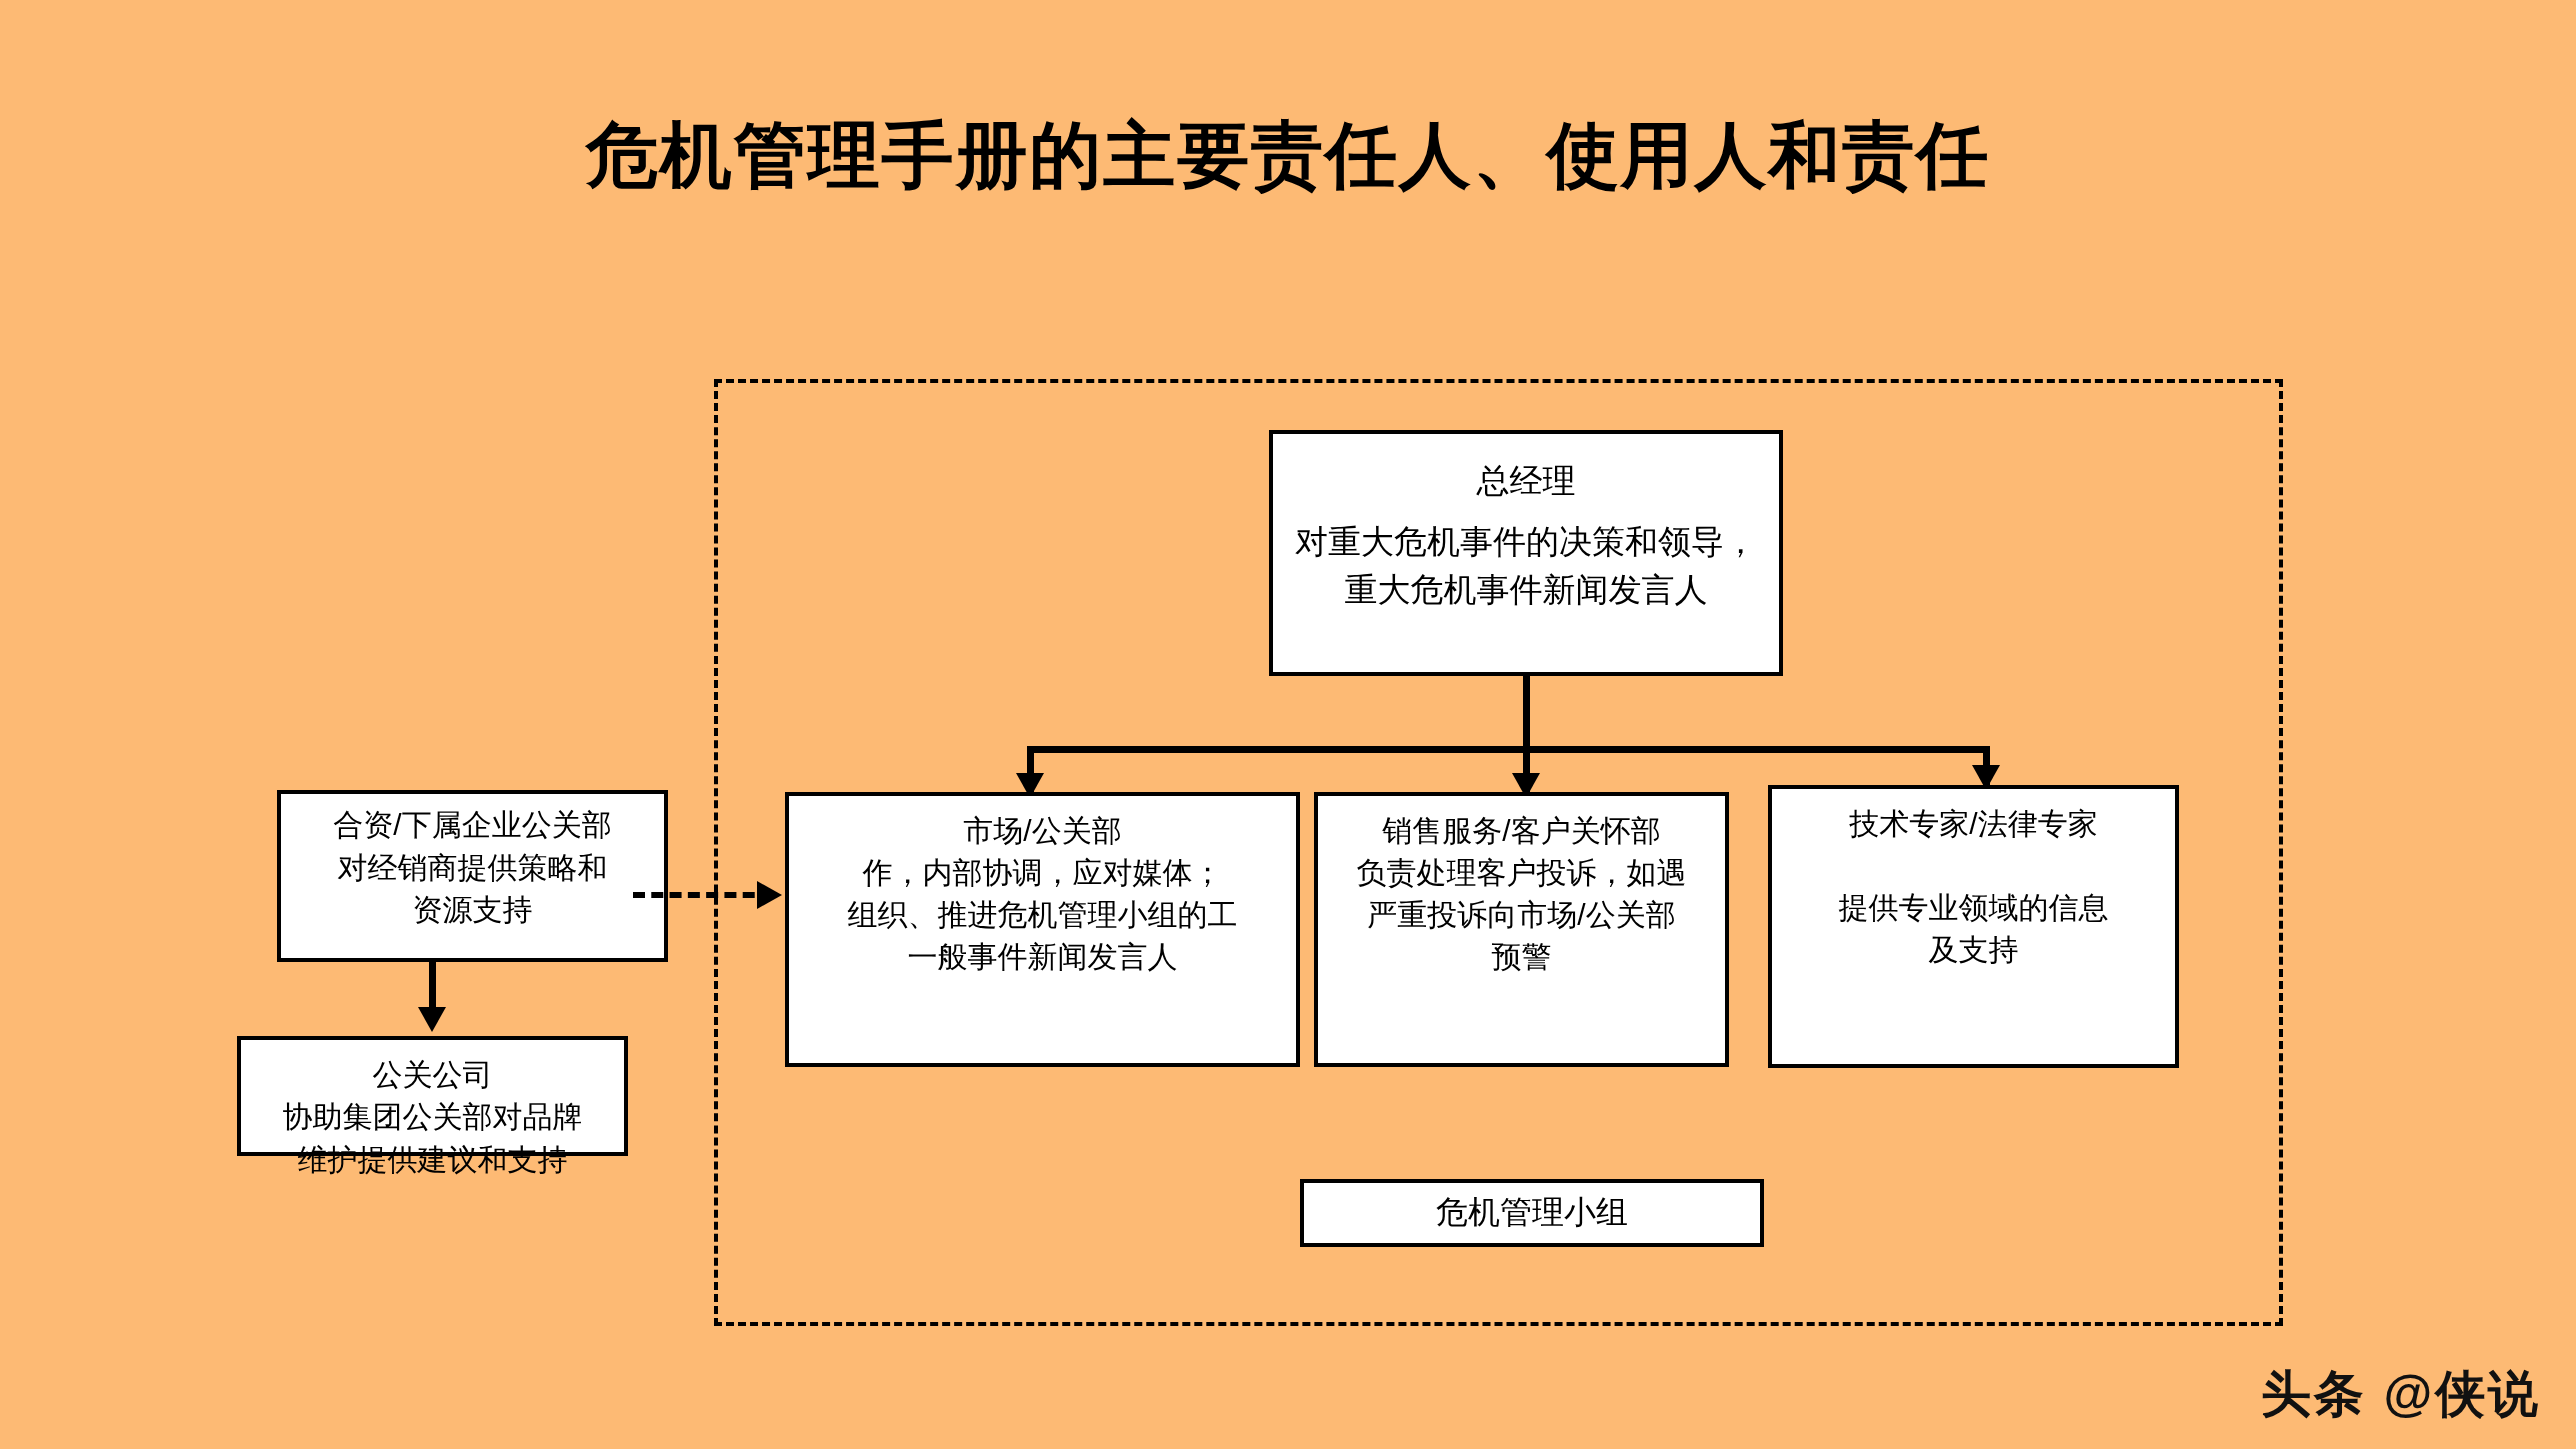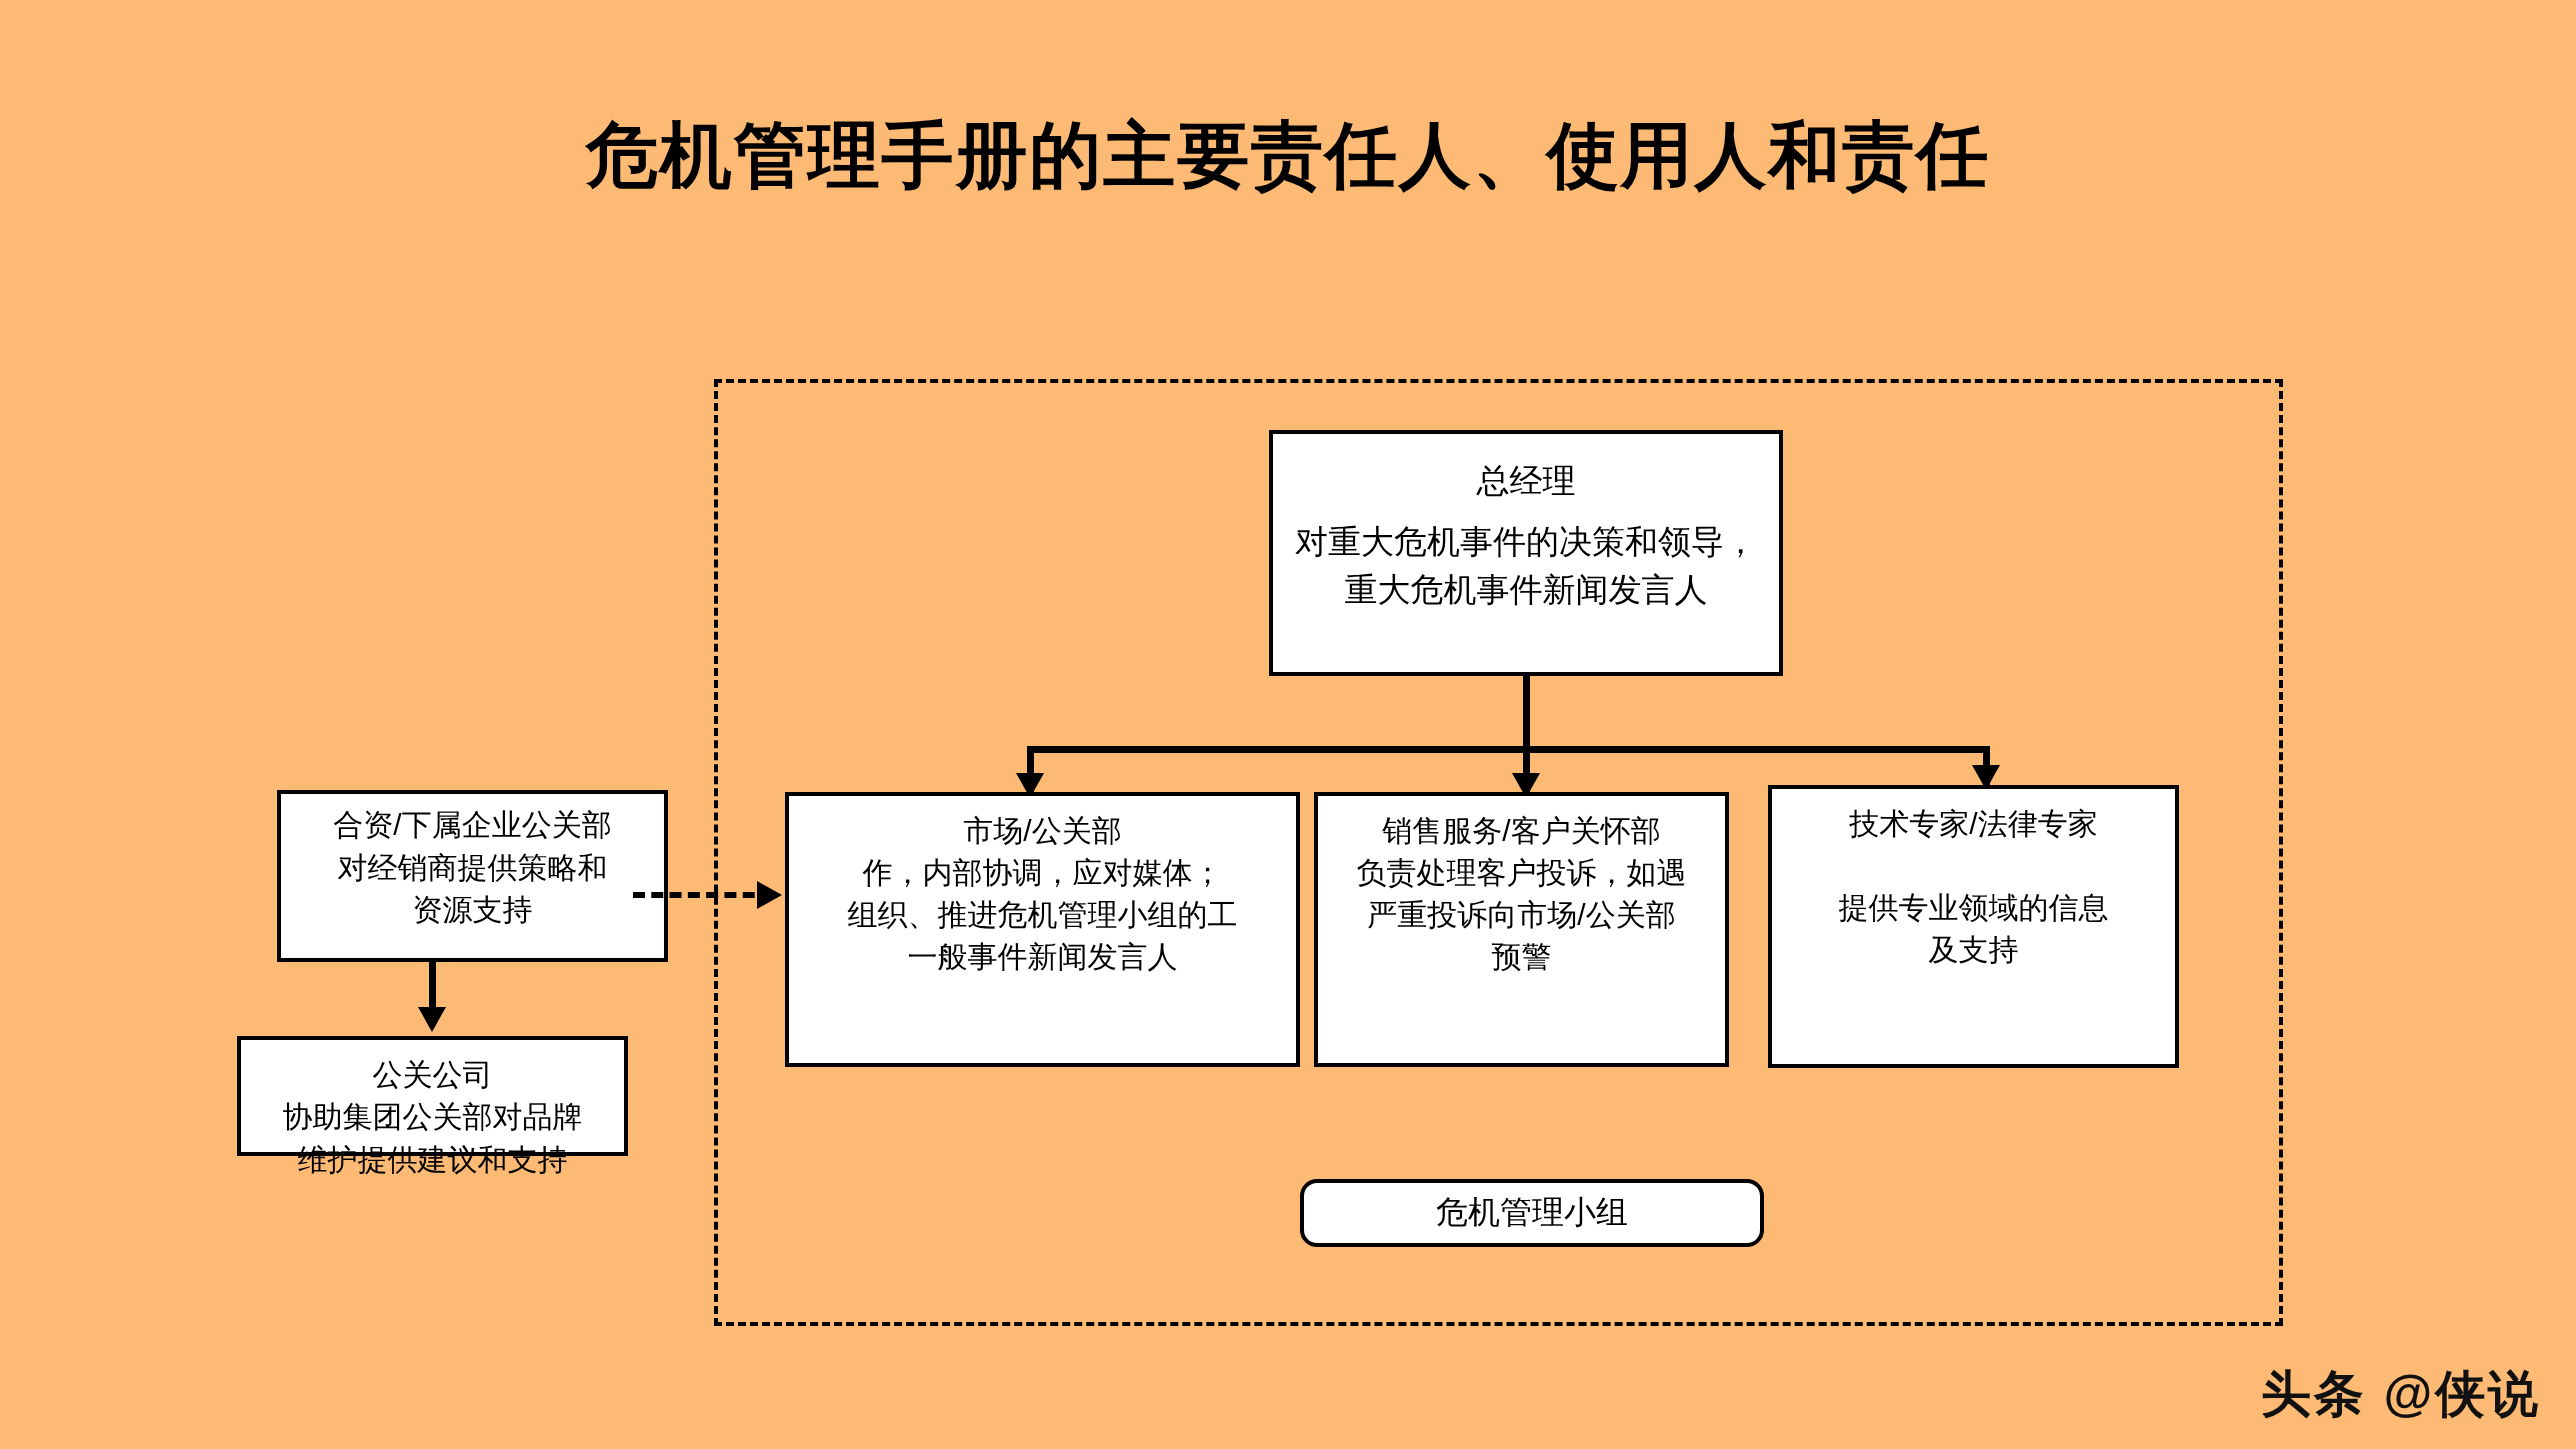--- a/index.html
+++ b/index.html
@@ -108,21 +108,20 @@
     padding-top: 13.5px;
     font-size: 30px;
     line-height: 1.40;
   }
 
   #box-team-label {
     left: 1300px; top: 1179px; width: 464px; height: 68px;
     justify-content: center;
     font-size: 32px;
     line-height: 1.1;
-    border-radius: 17px;
   }
 
   
   .vline, .hline {
     position: absolute;
     background: #000000;
   }
   .vline { width: 6.8px; }
   .hline { height: 6.8px; }
 

